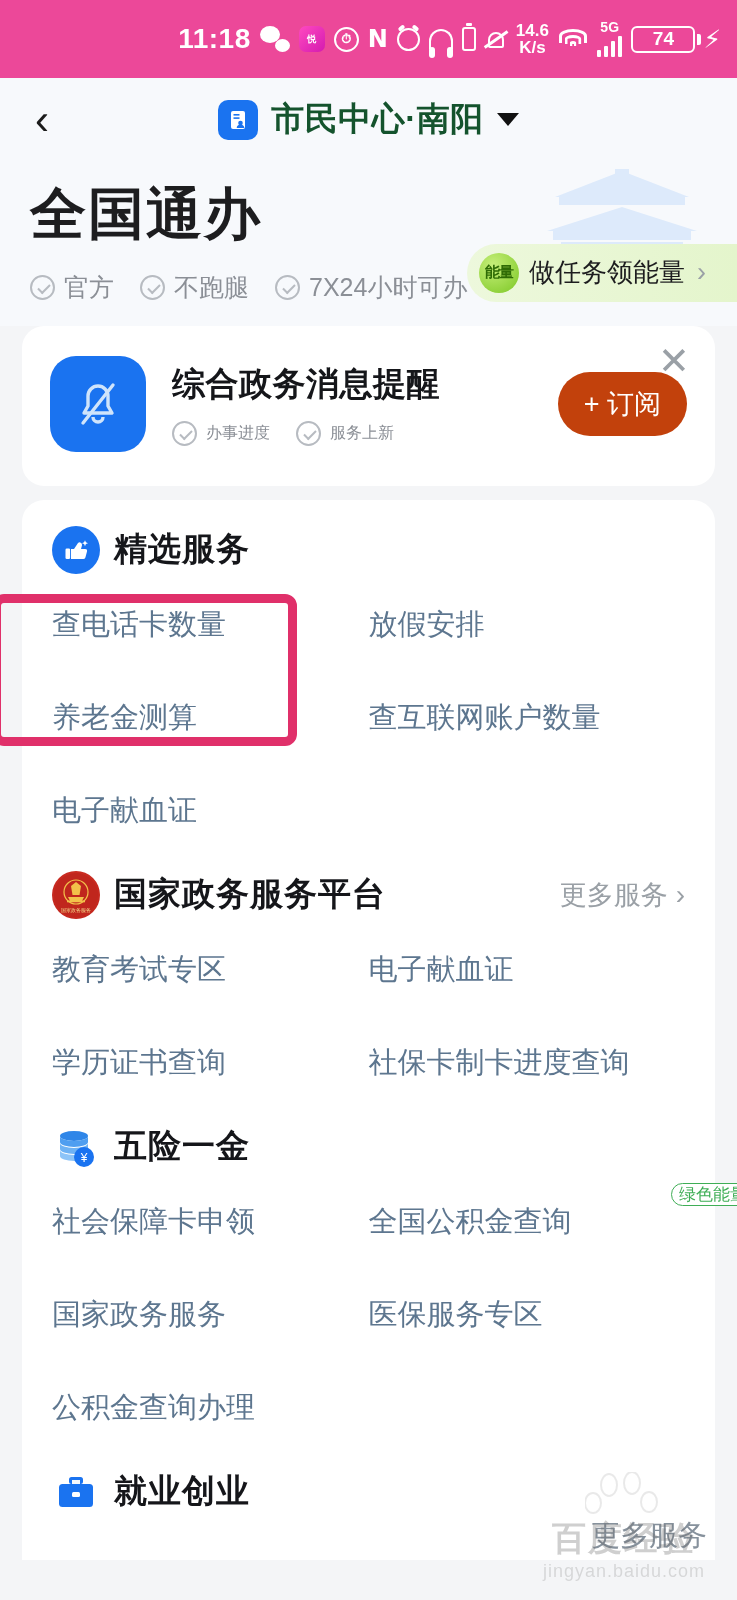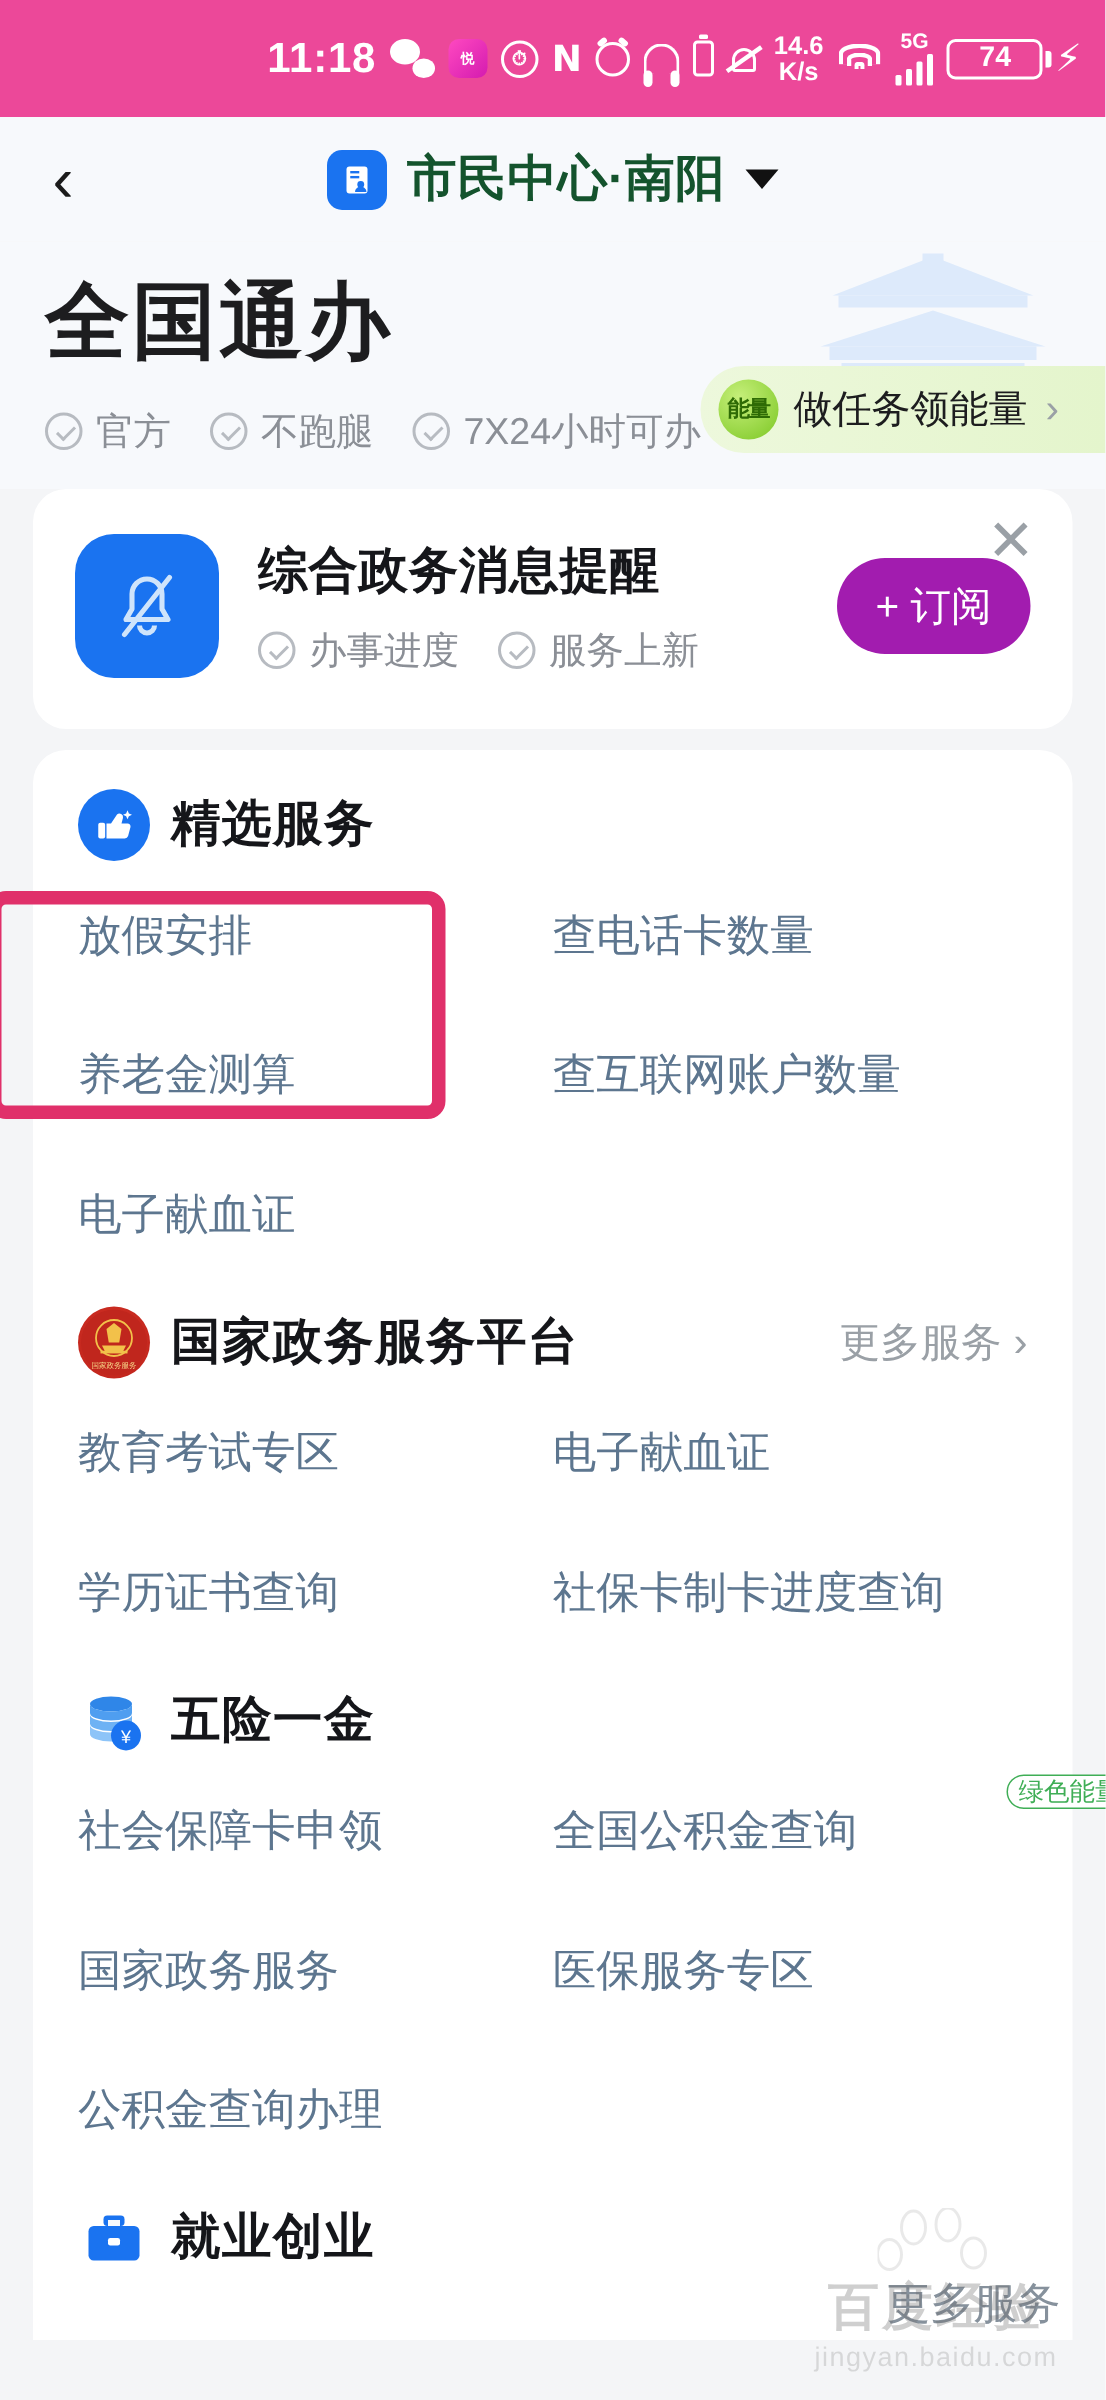--- a/index.html
+++ b/index.html
@@ -109,23 +109,23 @@
 
   
   .sub-card{ position:relative; padding:30px 28px 34px; display:flex; align-items:center; }
   .sub-icon{
     width:96px;height:96px;border-radius:26px;background:#1a73f0;flex:none;
     display:flex;align-items:center;justify-content:center;
   }
   .sub-mid{ margin-left:26px; flex:1 1 auto; }
   .sub-title{ font-size:33px;font-weight:600;color:#15161a;letter-spacing:.5px;}
   .sub-tags{ display:flex; gap:26px; margin-top:14px;}
-  .sub-tags .tag{font-size:25px;}
+  .sub-tags .tag{font-size:16px;}
   .sub-btn{
-    background:#a21caf;color:#fff;border:none;border-radius:34px;
+    background:#c2410c;color:#fff;border:none;border-radius:34px;
     padding:14px 26px;font-size:27px;font-weight:500;display:flex;align-items:center;gap:8px;
     font-family:inherit;cursor:pointer;white-space:nowrap;
   }
   .close-x{
     position:absolute; right:20px; top:14px; width:42px;height:42px;
     display:flex;align-items:center;justify-content:center;
     font-size:38px;color:#9aa0a6;font-weight:300;line-height:1;cursor:pointer;
   }
 
   
@@ -305,22 +305,22 @@
     <span class="sec-ico ico-thumb">
       <svg width="28" height="28" viewBox="0 0 28 28">
         <path d="M9 13 h3 l4-6 a2.4 2.4 0 0 1 4 2.2 L19 13 h4a2 2 0 0 1 2 2.4l-1.6 6A2.4 2.4 0 0 1 21 23H9z" fill="#fff"></path>
         <rect x="3.5" y="12.5" width="4.6" height="10.5" rx="1.3" fill="#fff"></rect>
         <path d="M23 4.2 l.9 2.1 2.1.9-2.1.9-.9 2.1-.9-2.1-2.1-.9 2.1-.9z" fill="#fff"></path>
       </svg>
     </span>
     <span class="sec-title">精选服务</span>
   </div>
   <div class="grid">
+    <div class="svc-link">查电话卡数量</div>
     <div class="svc-link">放假安排</div>
-    <div class="svc-link">查电话卡数量</div>
     <div class="svc-link">养老金测算</div>
     <div class="svc-link">查互联网账户数量</div>
     <div class="svc-link">电子献血证</div>
     <div class="svc-link"></div>
   </div>
 
   <div class="sec-head">
     <span class="sec-ico ico-gov">
       <svg width="44" height="44" viewBox="0 0 44 44">
         <circle cx="22" cy="22" r="22" fill="#c0261d"></circle>

